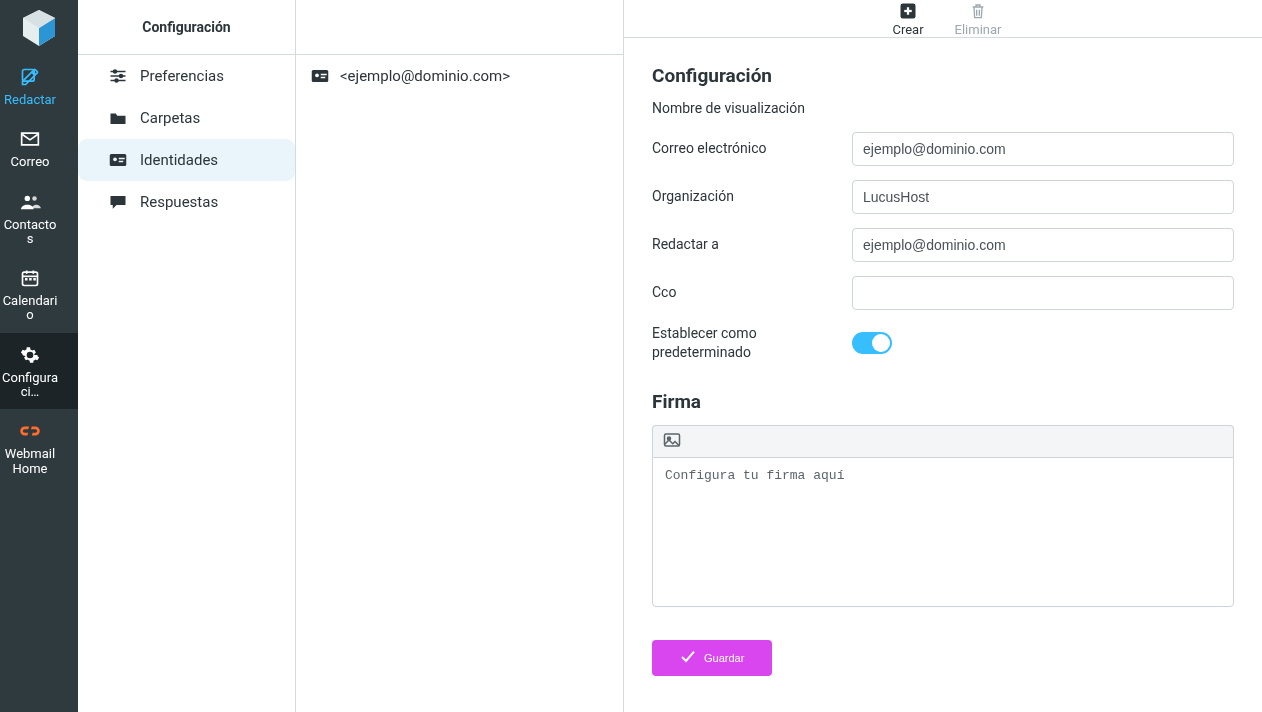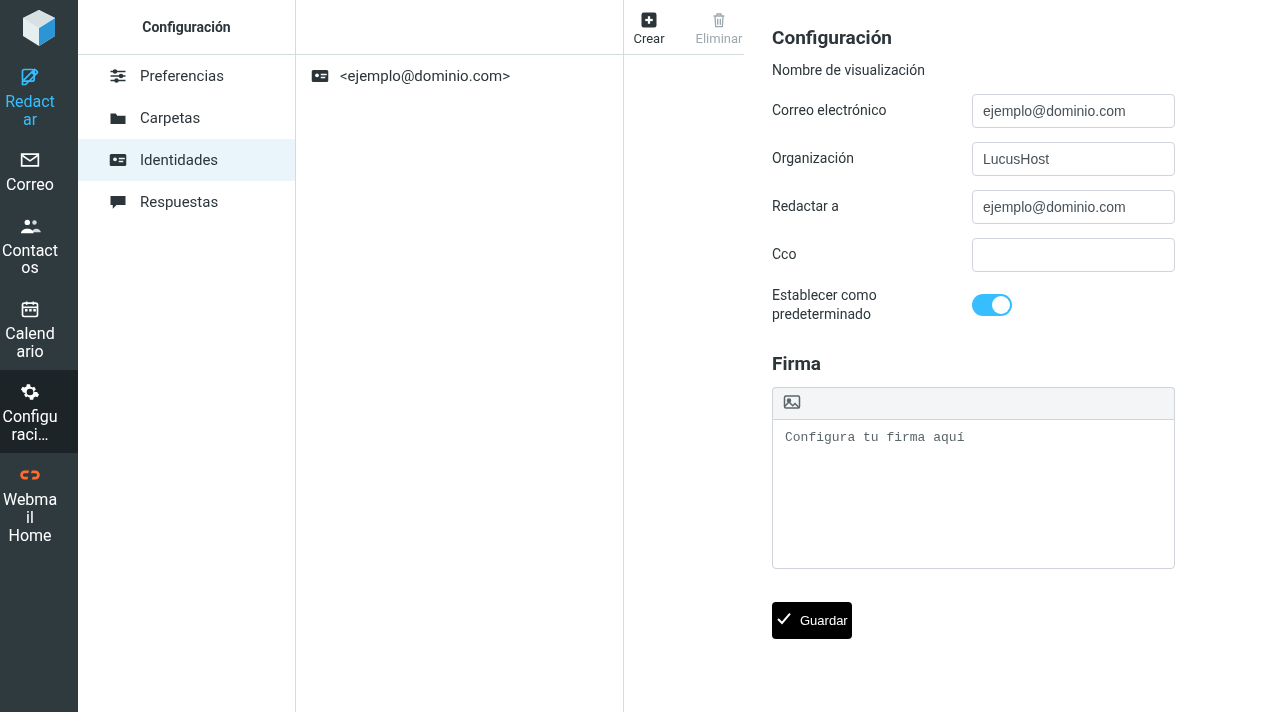--- a/index.html
+++ b/index.html
@@ -35,21 +35,21 @@
     align-items: center;
     justify-content: center;
   }
   .sidebar-main .nav-item {
     width: 78px;
     padding: 10px 20px 10px 2px;
     display: flex;
     flex-direction: column;
     align-items: center;
     cursor: pointer;
-    font-size: 16px;
+    font-size: 13px;
   }
   .sidebar-main .nav-item .icon {
     height: 24px;
     display: flex;
     align-items: center;
     justify-content: center;
   }
   .sidebar-main .nav-item .label {
     margin-top: 4px;
     text-align: center;
@@ -84,20 +84,21 @@
     display: flex;
     align-items: center;
     gap: 12px;
     padding: 0 30px;
     cursor: pointer;
     color: #2c363a;
     font-size: 15px;
   }
   .settings-col .section-item.active {
     background: #e9f5fb;
+    border-radius: 9px;
   }
   .settings-col .section-item .icon {
     width: 20px;
     display: flex;
     align-items: center;
     justify-content: center;
   }
 
   
   .identities-col {
@@ -125,21 +126,21 @@
     width: 20px;
     display: flex;
     align-items: center;
     justify-content: center;
   }
 
   
   .content {
     flex: 1;
     display: flex;
-    flex-direction: row;
+    flex-direction: column;
     overflow-y: auto;
   }
   .content .toolbar {
     height: 55px;
     border-bottom: 1px solid #d4dbde;
     display: flex;
     align-items: center;
     justify-content: center;
     gap: 20px;
   }
@@ -239,26 +240,26 @@
     color: #5b666b;
     resize: none;
     outline: none;
   }
 
   .save-btn {
     margin-top: 30px;
     display: inline-flex;
     align-items: center;
     gap: 8px;
-    background: #000000;
+    background: #d946ef;
     color: #fff;
     border: none;
     border-radius: 4px;
-    padding: 10px 4px;
-    font-size: 13px;
+    padding: 10px 28px;
+    font-size: 11px;
     cursor: pointer;
   }
 </style>
 </head>
 <body>
 
 <div class="layout">
 
   <div class="sidebar-main">
     <div class="logo">

